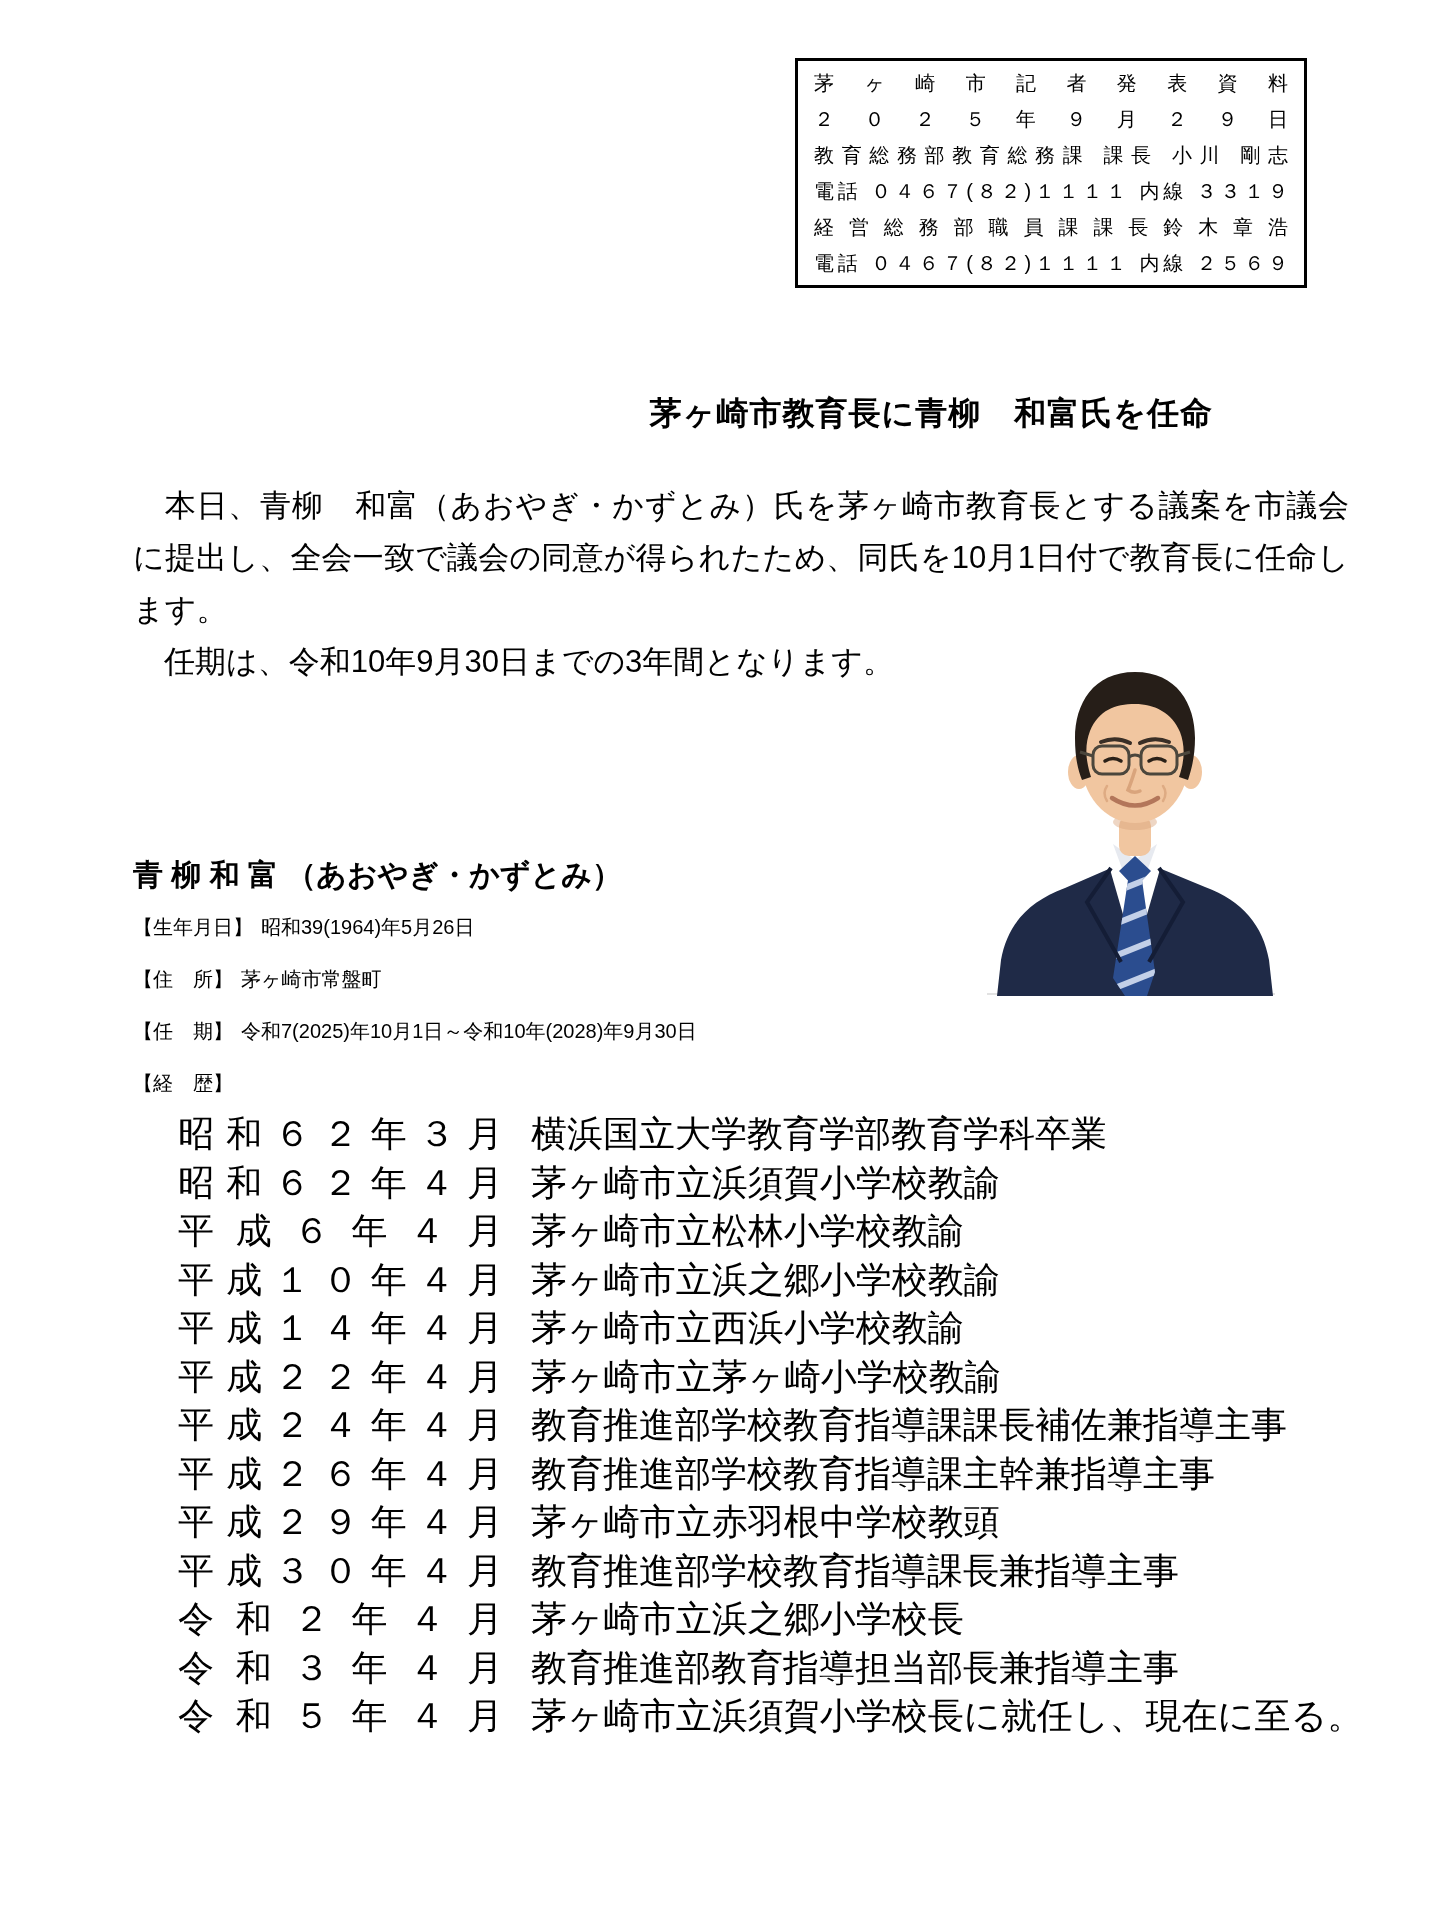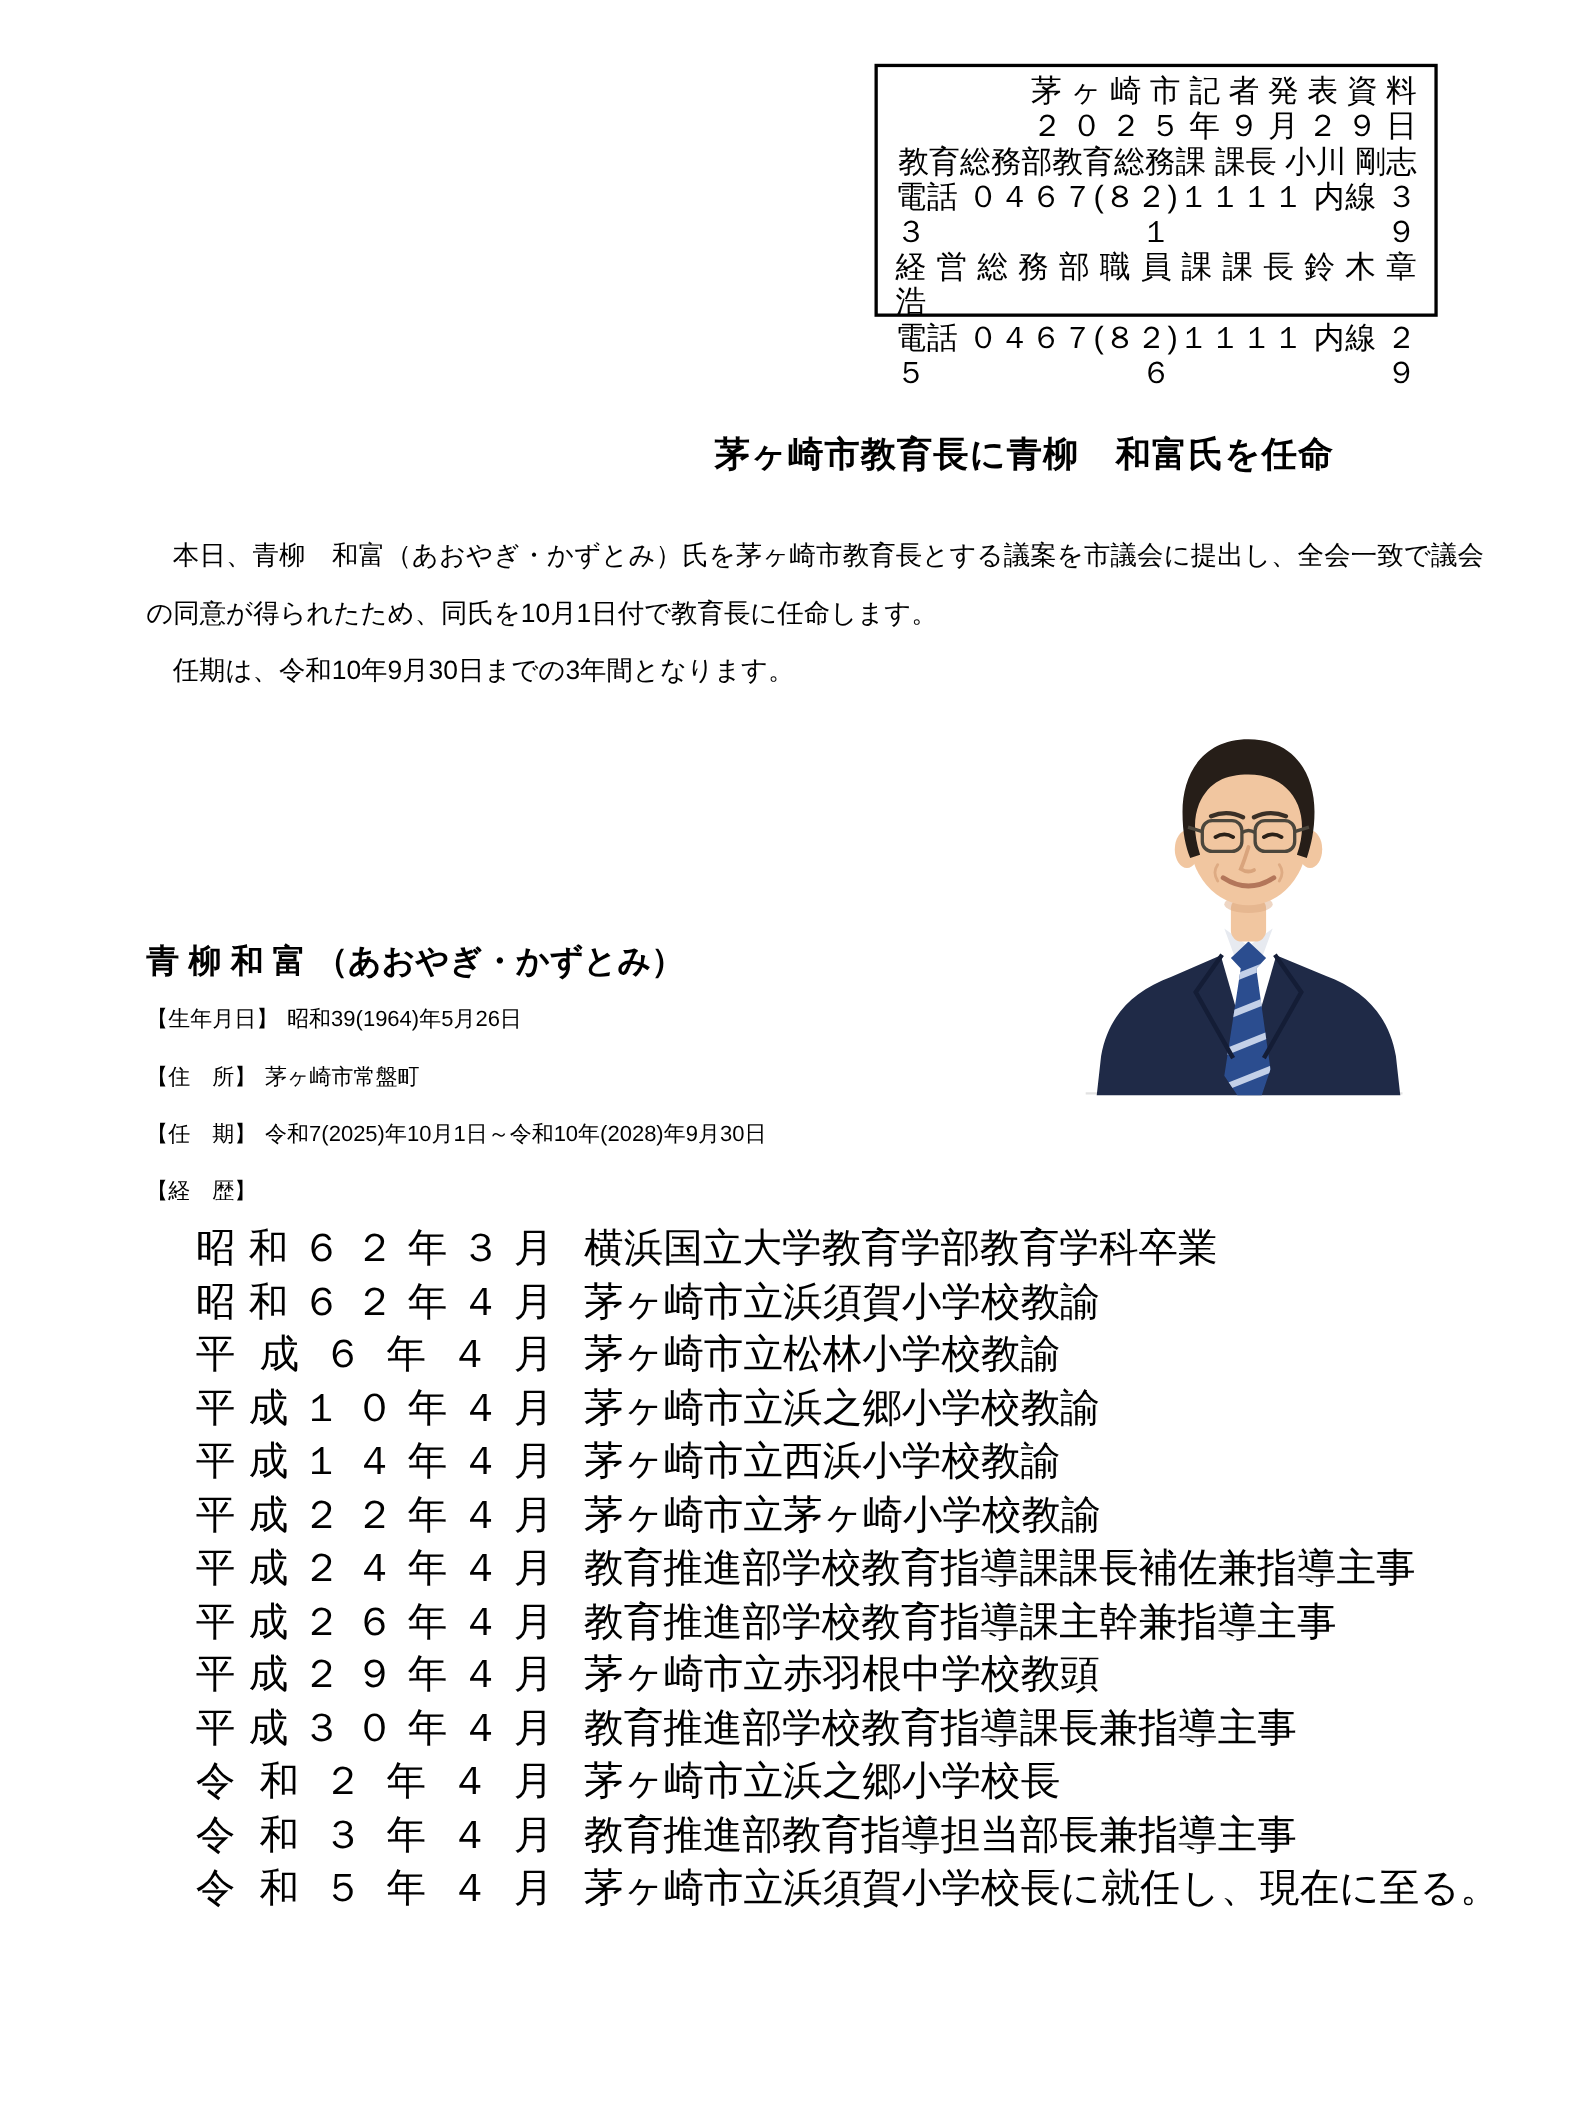--- a/index.html
+++ b/index.html
@@ -17,23 +17,22 @@
   
   .header-box{
     left:795px; top:58px;
     width:512px; height:230px;
     box-sizing:border-box;
     border:3px solid #000;
     padding:6px 16px;
     display:flex;
     flex-direction:column;
     justify-content:space-between;
-    font-size:28px;
+    font-size:20px;
     line-height:32px;
-    align-items:flex-end;
   }
   .header-line{
     text-align:justify;
     text-align-last:justify;
     white-space:normal;
   }
 
   
   .page-title{
     left:133px; top:392px;
@@ -41,21 +40,21 @@
     text-align:right;
     font-size:32px;
     font-weight:bold;
     letter-spacing:1px;
   }
 
   
   .body-text{
     left:133px; top:480px;
     width:1216px;
-    font-size:24px;
+    font-size:31px;
     line-height:52px;
     text-align:justify;
   }
   .body-text p{margin:0;}
 
   
   .portrait{ left:985px; top:640px; width:300px; height:356px; }
 
   
   .person-name{

